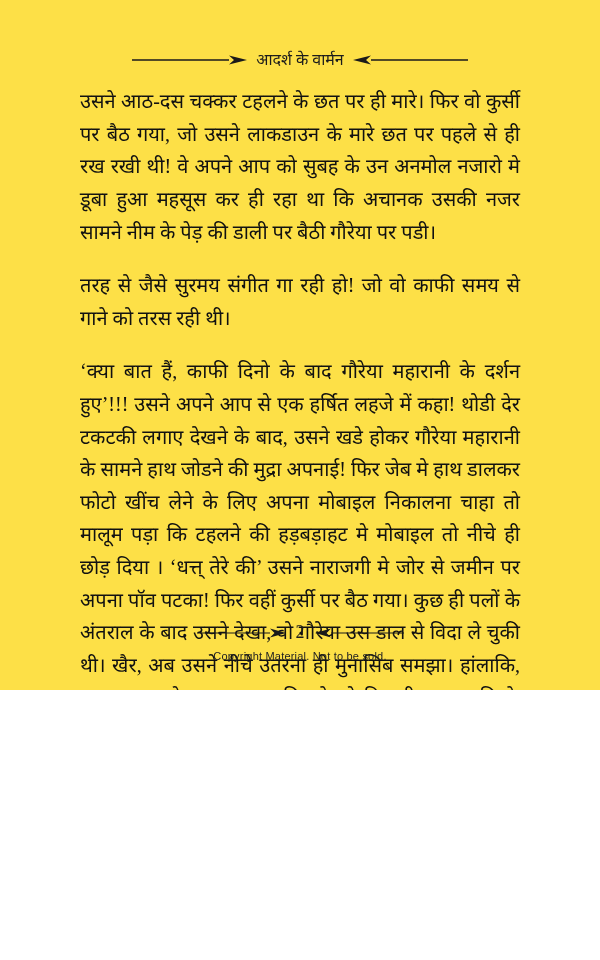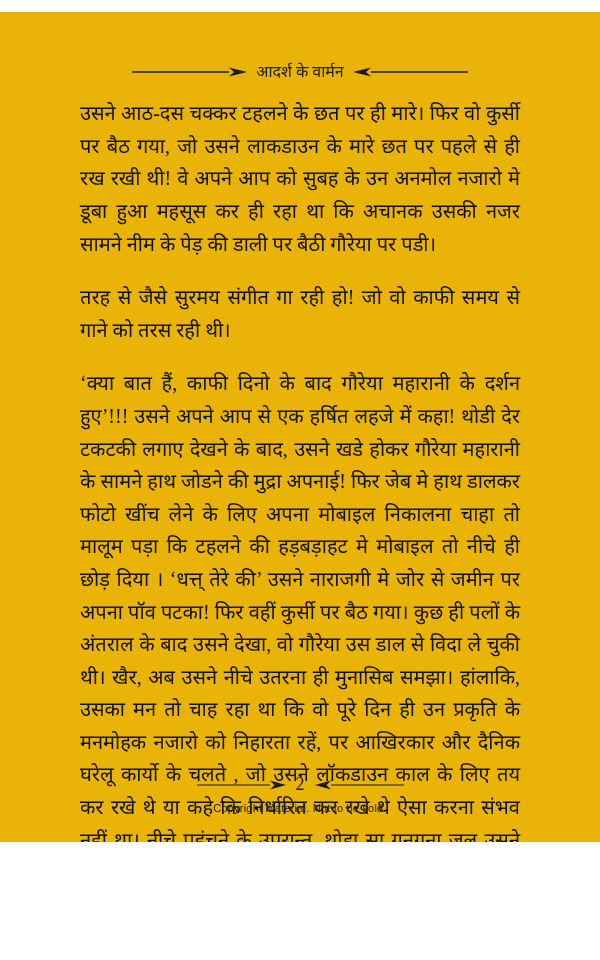--- a/index.html
+++ b/index.html
@@ -3,23 +3,23 @@
 <meta charset="utf-8">
 <style>
   html, body {
     margin: 0;
     padding: 0;
     background: #ffffff;
   }
   .page {
     position: relative;
     width: 600px;
-    height: 830px;
-    margin: 12px auto;
-    background: #eab308;
+    height: 690px;
+    margin: 0 auto;
+    background: #fde047;
     color: #1a1a1a;
     font-family: "Liberation Serif", "DejaVu Serif", serif;
     overflow: hidden;
     box-sizing: border-box;
   }
   .chapter-header {
     margin-top: 50px;
     display: flex;
     align-items: center;
     justify-content: center;

